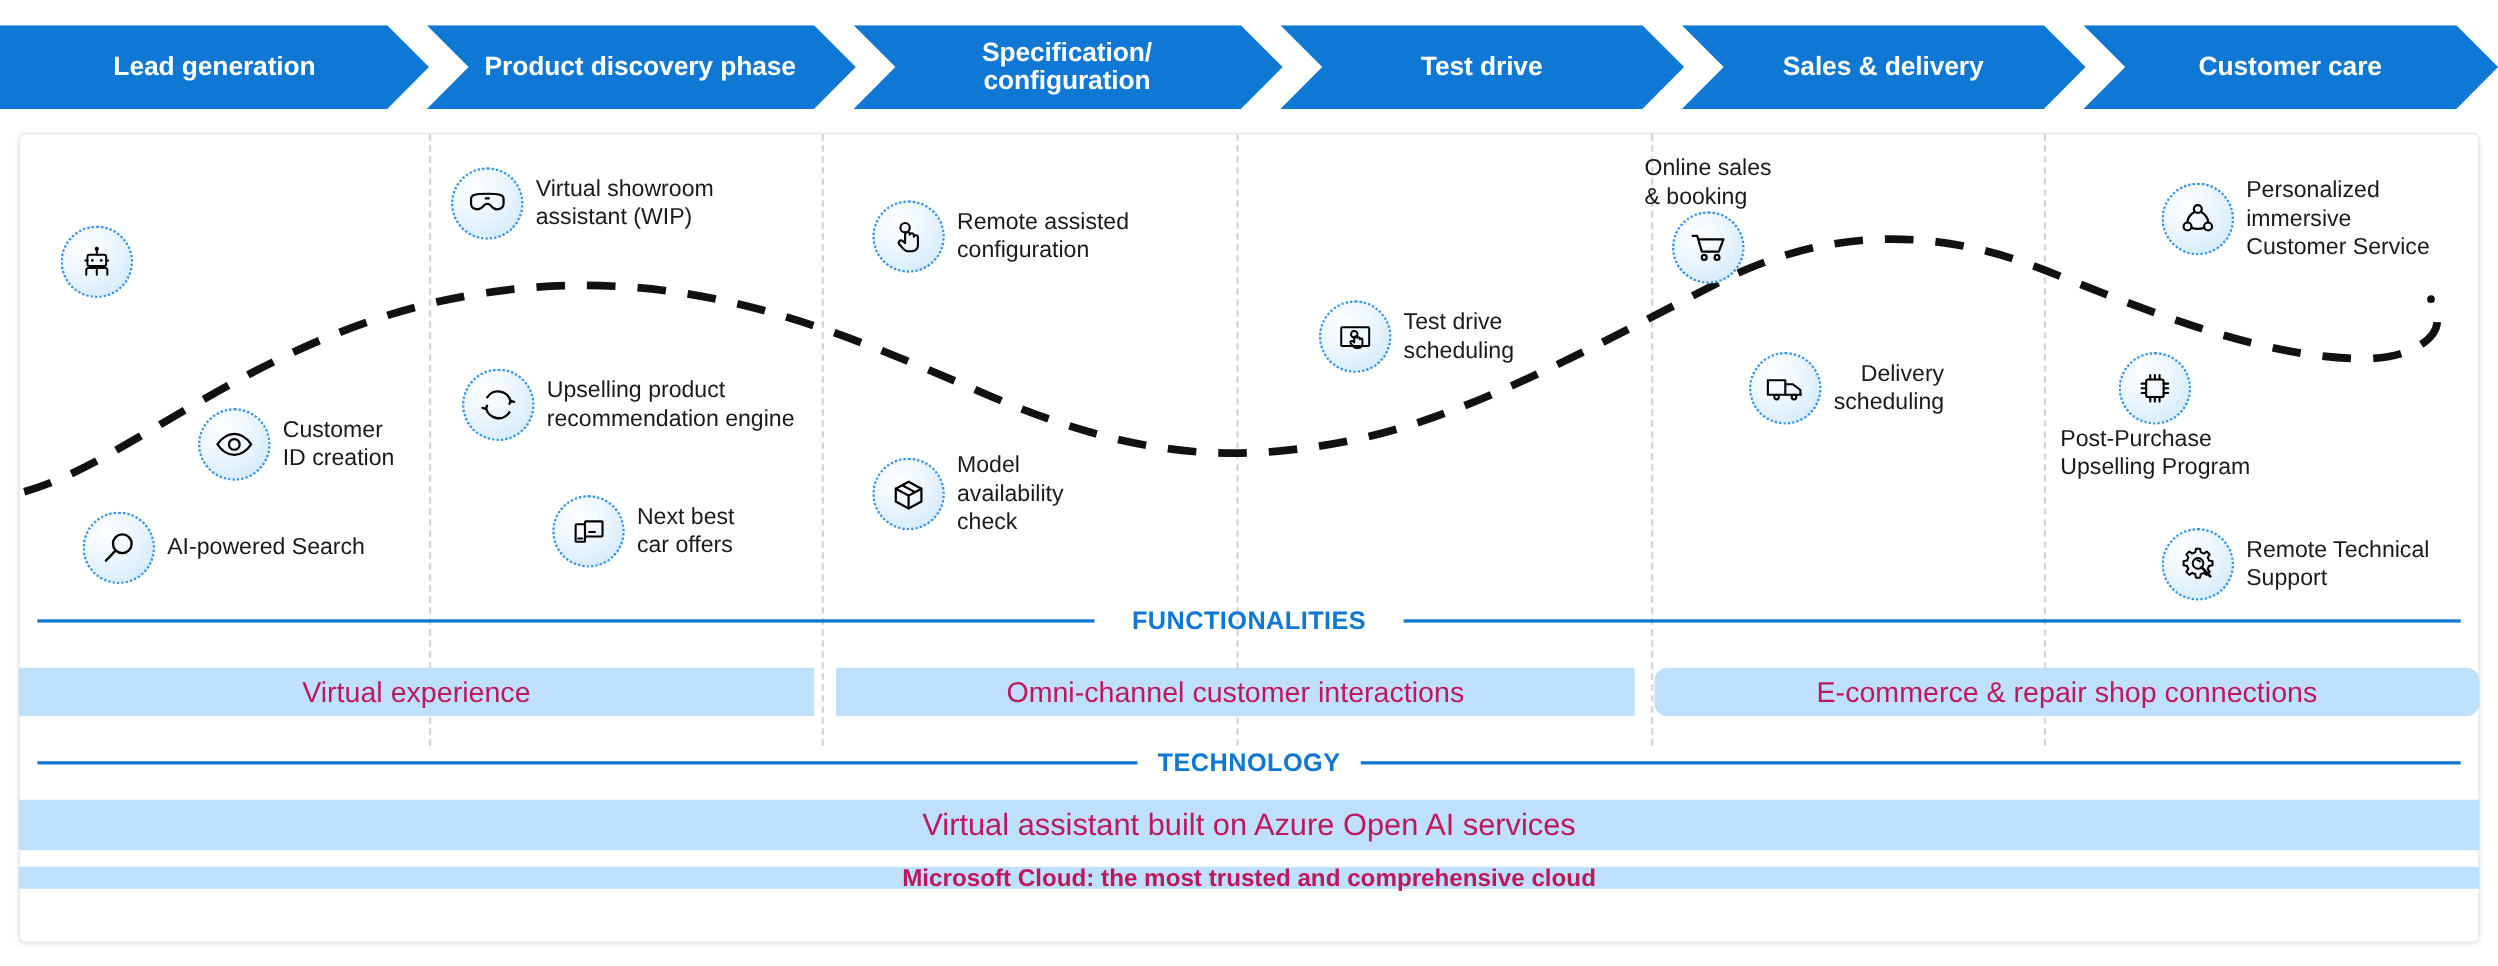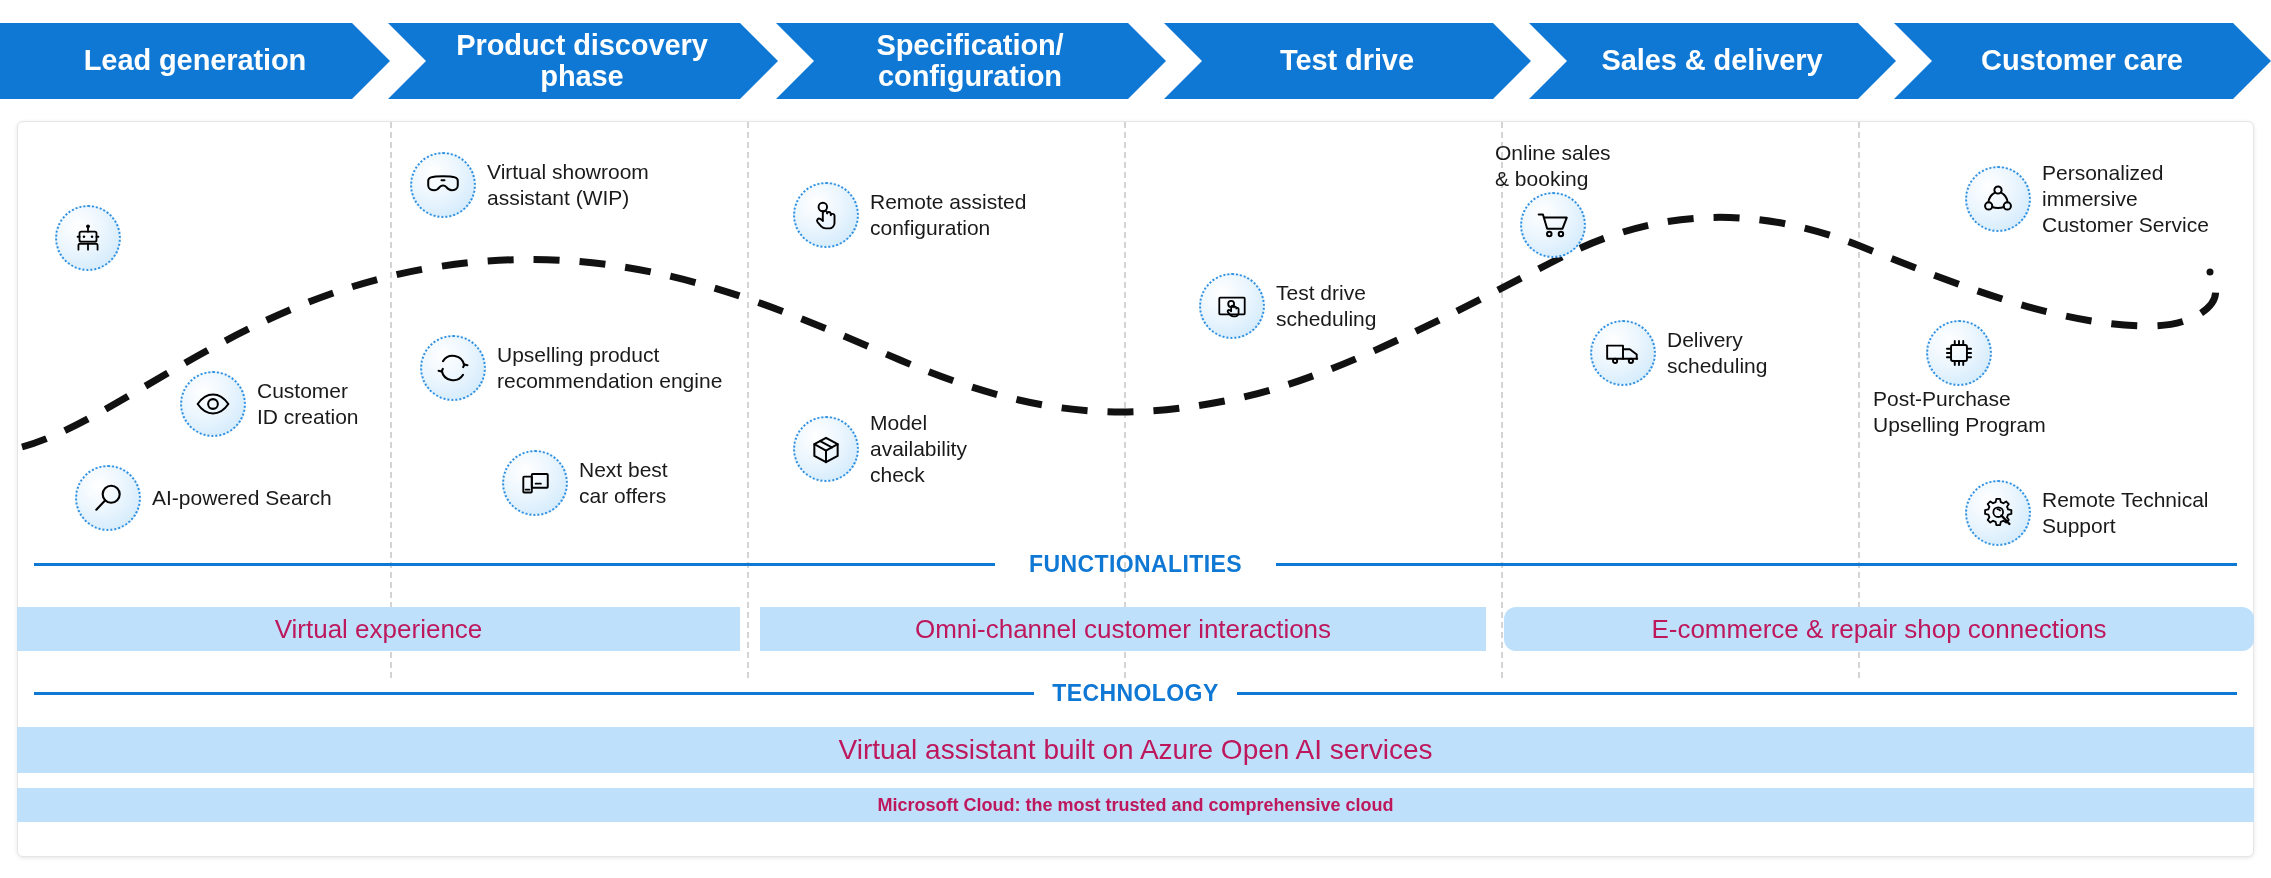--- a/index.html
+++ b/index.html
@@ -24,21 +24,21 @@
     position: absolute;
     left: 0;
     top: 23px;
     width: 2271px;
     height: 76px;
   }
   .chev-svg { position: absolute; inset: 0; }
   .chev-label {
     position: absolute;
     color: #ffffff;
-    font-size: 29px;
+    font-size: 24px;
     font-weight: 700;
     text-align: center;
     line-height: 1.08;
     letter-spacing: -0.1px;
     top: 50%;
     transform: translateY(-50%);
     pointer-events: none;
   }
 
   
@@ -133,21 +133,21 @@
   .bar {
     position: absolute;
     background: #bfe0fb;
     display: flex;
     align-items: center;
     justify-content: center;
     color: #be185d;
   }
   .bar-func { height: 44px; font-size: 26px; font-weight: 400; }
   .bar-tech-main { height: 46px; font-size: 28px; font-weight: 400; }
-  .bar-tech-sub  { height: 34px; font-size: 18px; font-weight: 700; }
+  .bar-tech-sub  { height: 20px; font-size: 22px; font-weight: 700; }
 </style>
 </head>
 <body>
 
 <div id="root">
 
   <div class="chevron-strip">
     <svg class="chev-svg" viewBox="0 0 2271 76" preserveAspectRatio="none">
       <g fill="#0f78d4">
         <polygon points="0,0 352,0 390,38 352,76 0,76"></polygon>
@@ -306,21 +306,21 @@
 &amp; booking</span>
     <span class="icon-circle">
       <svg width="36" height="36" viewBox="0 0 34 34" fill="none" stroke="#000" stroke-width="1.9" stroke-linecap="round" stroke-linejoin="round">
         <polyline points="3.5,7 7.5,7 11.5,20.5 26,20.5 30,10 9.3,10"></polyline>
         <circle cx="13.5" cy="25.5" r="2.1"></circle>
         <circle cx="24.5" cy="25.5" r="2.1"></circle>
       </svg>
     </span>
   </div>
 
-  <div class="node" style="left:1590px; top:320px;">
+  <div class="node" style="left:1590px; top:320px;text-align:right;">
     <span class="icon-circle">
       <svg width="38" height="38" viewBox="0 0 36 36" fill="none" stroke="#000" stroke-width="1.8" stroke-linecap="round" stroke-linejoin="round">
         <polyline points="3,11 3,23.5 31.5,23.5"></polyline>
         <polyline points="3,11 18,11 18,23.5"></polyline>
         <path d="M18 14.5 H24.5 L31 19.5 V23.5"></path>
         <circle cx="10.5" cy="25.5" r="2"></circle>
         <circle cx="25.5" cy="25.5" r="2"></circle>
       </svg>
     </span>
     <span class="node-label">Delivery

